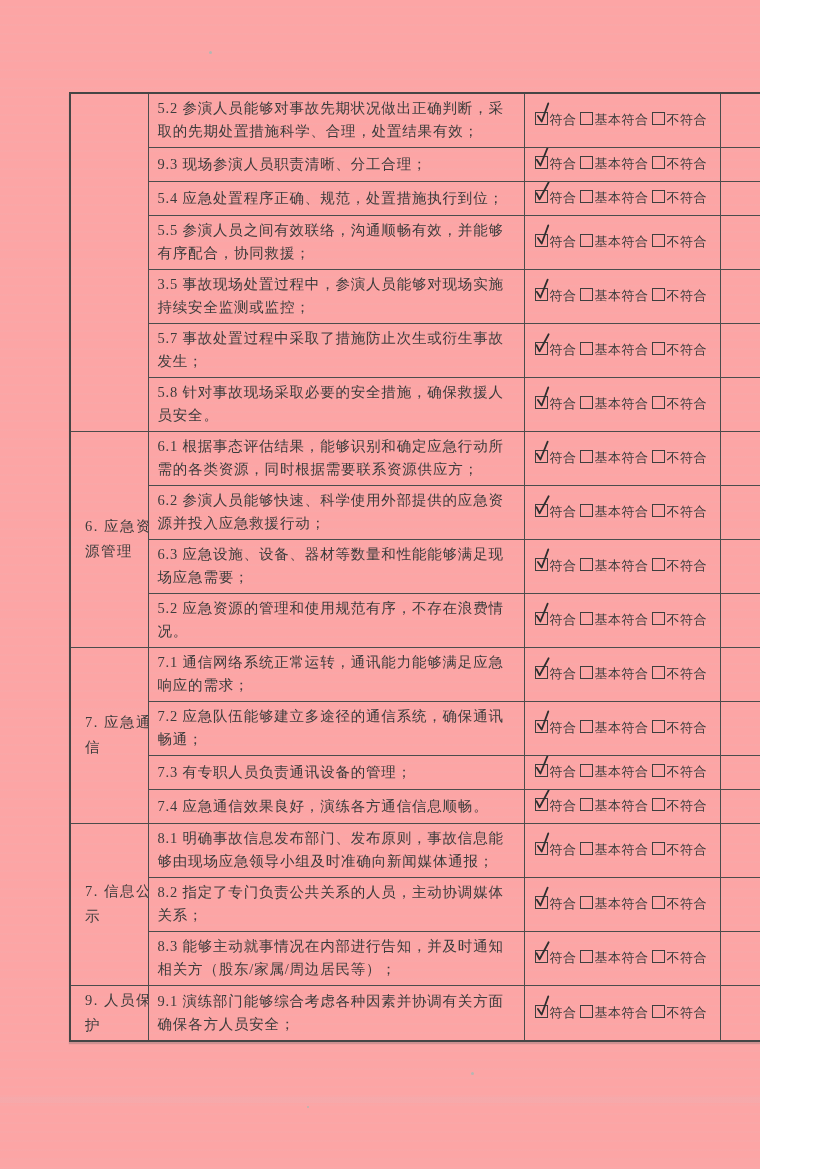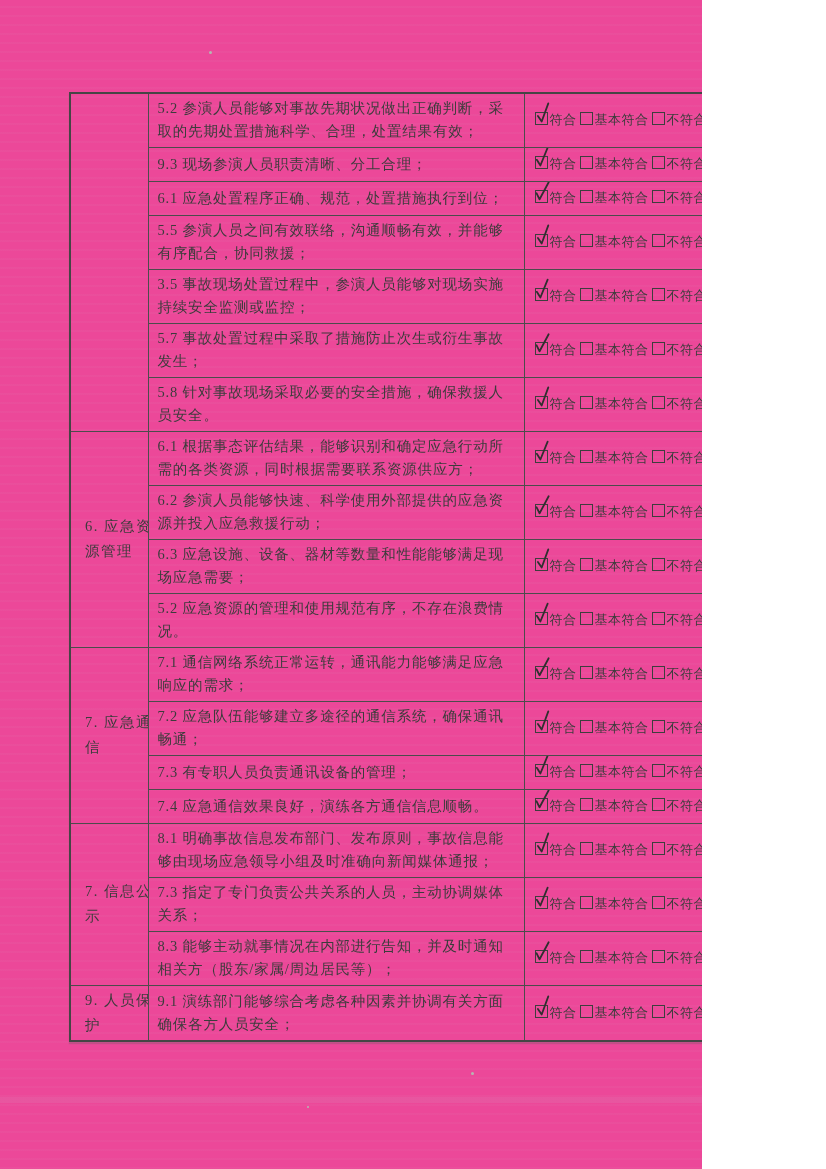--- a/index.html
+++ b/index.html
@@ -1,19 +1,19 @@
 <!DOCTYPE html>
 <html><head>
 <meta charset="utf-8">
 <style>
   html,body{margin:0;padding:0;background:#ffffff;}
   .page{
     position:relative;
-    width:702px;height:1169px;
-    background:#ec4899;
+    width:760px;height:1169px;
+    background:#fca5a5;
     overflow:hidden;
     font-family:"Liberation Serif","DejaVu Serif",serif;
     color:#3c3c3c;
   }
   
   .page::before{
     content:"";position:absolute;inset:0;pointer-events:none;
     background:
       linear-gradient(0deg, rgba(196,206,220,0.10) 0 6px, rgba(0,0,0,0) 6px) no-repeat 0 1085px/826px 18px,
       repeating-linear-gradient(0deg, rgba(200,205,214,0.045) 0 2px, rgba(0,0,0,0) 2px 9px);
@@ -79,21 +79,21 @@
           <td class="blank"></td>
         </tr>
         <tr class="h1">
           <td class="crit">9.3 现场参演人员职责清晰、分工合理；</td>
           <td class="checks"><span class="box checked"><svg class="tick" viewBox="0 0 17 24">
                 <path d="M3 14.5 L6.8 20.5 L14.5 1.5" fill="none" stroke="#2f2f2f" stroke-width="1.9" stroke-linecap="round" stroke-linejoin="round"></path>
               </svg></span><span class="olbl">符合</span><span class="box"></span><span class="olbl">基本符合</span><span class="box"></span><span class="olbl">不符合</span></td>
           <td class="blank"></td>
         </tr>
         <tr class="h1">
-          <td class="crit">6.1 应急处置程序正确、规范，处置措施执行到位；</td>
+          <td class="crit">5.4 应急处置程序正确、规范，处置措施执行到位；</td>
           <td class="checks"><span class="box checked"><svg class="tick" viewBox="0 0 17 24">
                 <path d="M3 14.5 L6.8 20.5 L14.5 1.5" fill="none" stroke="#2f2f2f" stroke-width="1.9" stroke-linecap="round" stroke-linejoin="round"></path>
               </svg></span><span class="olbl">符合</span><span class="box"></span><span class="olbl">基本符合</span><span class="box"></span><span class="olbl">不符合</span></td>
           <td class="blank"></td>
         </tr>
         <tr class="h2">
           <td class="crit">5.5 参演人员之间有效联络，沟通顺畅有效，并能够
 有序配合，协同救援；</td>
           <td class="checks"><span class="box checked"><svg class="tick" viewBox="0 0 17 24">
                 <path d="M3 14.5 L6.8 20.5 L14.5 1.5" fill="none" stroke="#2f2f2f" stroke-width="1.9" stroke-linecap="round" stroke-linejoin="round"></path>
@@ -194,21 +194,21 @@
           <td class="cat" rowspan="3">7. 信息公
 示</td>
           <td class="crit">8.1 明确事故信息发布部门、发布原则，事故信息能
 够由现场应急领导小组及时准确向新闻媒体通报；</td>
           <td class="checks"><span class="box checked"><svg class="tick" viewBox="0 0 17 24">
                 <path d="M3 14.5 L6.8 20.5 L14.5 1.5" fill="none" stroke="#2f2f2f" stroke-width="1.9" stroke-linecap="round" stroke-linejoin="round"></path>
               </svg></span><span class="olbl">符合</span><span class="box"></span><span class="olbl">基本符合</span><span class="box"></span><span class="olbl">不符合</span></td>
           <td class="blank"></td>
         </tr>
         <tr class="h2">
-          <td class="crit">7.3 指定了专门负责公共关系的人员，主动协调媒体
+          <td class="crit">8.2 指定了专门负责公共关系的人员，主动协调媒体
 关系；</td>
           <td class="checks"><span class="box checked"><svg class="tick" viewBox="0 0 17 24">
                 <path d="M3 14.5 L6.8 20.5 L14.5 1.5" fill="none" stroke="#2f2f2f" stroke-width="1.9" stroke-linecap="round" stroke-linejoin="round"></path>
               </svg></span><span class="olbl">符合</span><span class="box"></span><span class="olbl">基本符合</span><span class="box"></span><span class="olbl">不符合</span></td>
           <td class="blank"></td>
         </tr>
         <tr class="h2">
           <td class="crit">8.3 能够主动就事情况在内部进行告知，并及时通知
 相关方（股东/家属/周边居民等）；</td>
           <td class="checks"><span class="box checked"><svg class="tick" viewBox="0 0 17 24">

